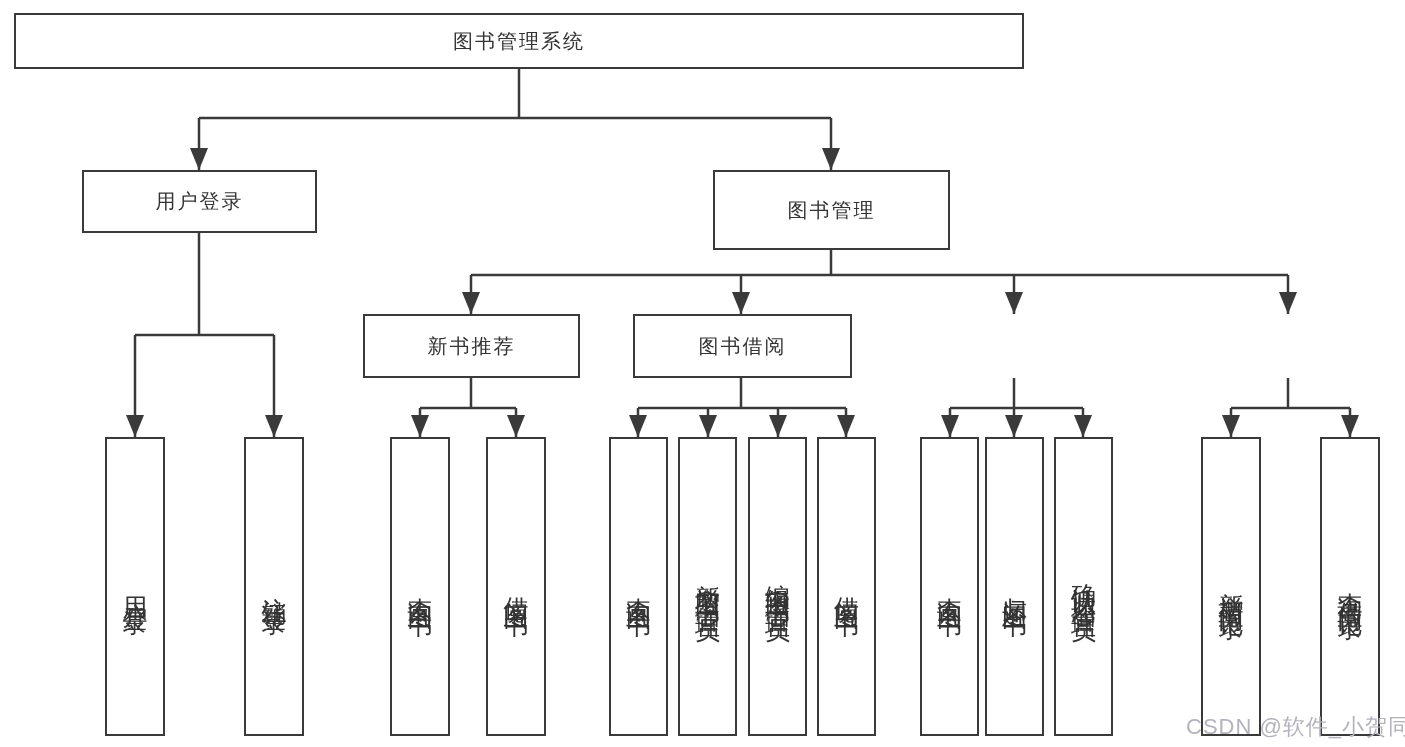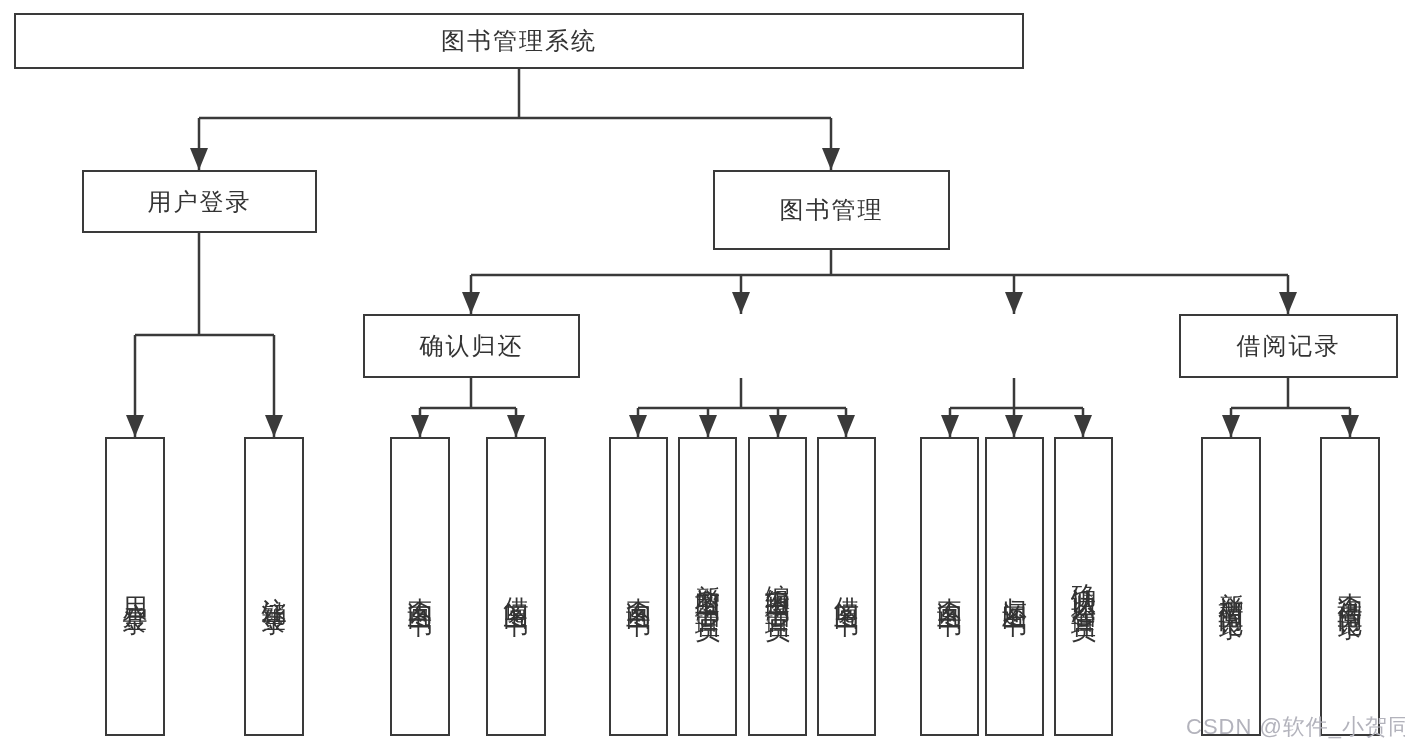--- a/index.html
+++ b/index.html
@@ -7,21 +7,21 @@
     position:relative;width:1405px;height:747px;background:#ffffff;overflow:hidden;
     font-family:"Liberation Sans","DejaVu Sans",sans-serif;
   }
   svg.wires{position:absolute;left:0;top:0;width:1405px;height:747px;}
   .node{
     position:absolute;box-sizing:border-box;background:#ffffff;
     border:2px solid #3a3a3a;color:#333333;
     display:flex;align-items:center;justify-content:center;
   }
   .node .label{white-space:nowrap;}
-  .hnode .label{font-size:24px;letter-spacing:2px;}
+  .hnode .label{font-size:20px;letter-spacing:2px;}
   .leaf .label{
     writing-mode:vertical-rl;text-orientation:mixed;
     font-size:25px;letter-spacing:5px;line-height:1;white-space:nowrap;
   }
   .watermark{
     position:absolute;left:1186px;top:712px;z-index:9;
     font-size:22px;letter-spacing:1px;color:#b3b3bc;white-space:nowrap;
   }
 </style>
 </head>
@@ -80,24 +80,24 @@
   </div>
 
   <div class="node hnode" style="left:82px;top:170px;width:235px;height:63px;">
     <span class="label">用户登录</span>
   </div>
   <div class="node hnode" style="left:713px;top:170px;width:237px;height:80px;">
     <span class="label">图书管理</span>
   </div>
 
   <div class="node hnode" style="left:363px;top:314px;width:217px;height:64px;">
-    <span class="label">确认归还</span>
+    <span class="label">新书推荐</span>
   </div>
-  <div class="node hnode" style="left:1179px;top:314px;width:219px;height:64px;">
-    <span class="label">借阅记录</span>
+  <div class="node hnode" style="left:633px;top:314px;width:219px;height:64px;">
+    <span class="label">图书借阅</span>
   </div>
 
   <div class="node leaf" style="left:105px;top:437px;width:60px;height:299px;">
     <span class="label">用户登录</span>
   </div>
   <div class="node leaf" style="left:244px;top:437px;width:60px;height:299px;">
     <span class="label">注销登录</span>
   </div>
 
   <div class="node leaf" style="left:390px;top:437px;width:60px;height:299px;">

